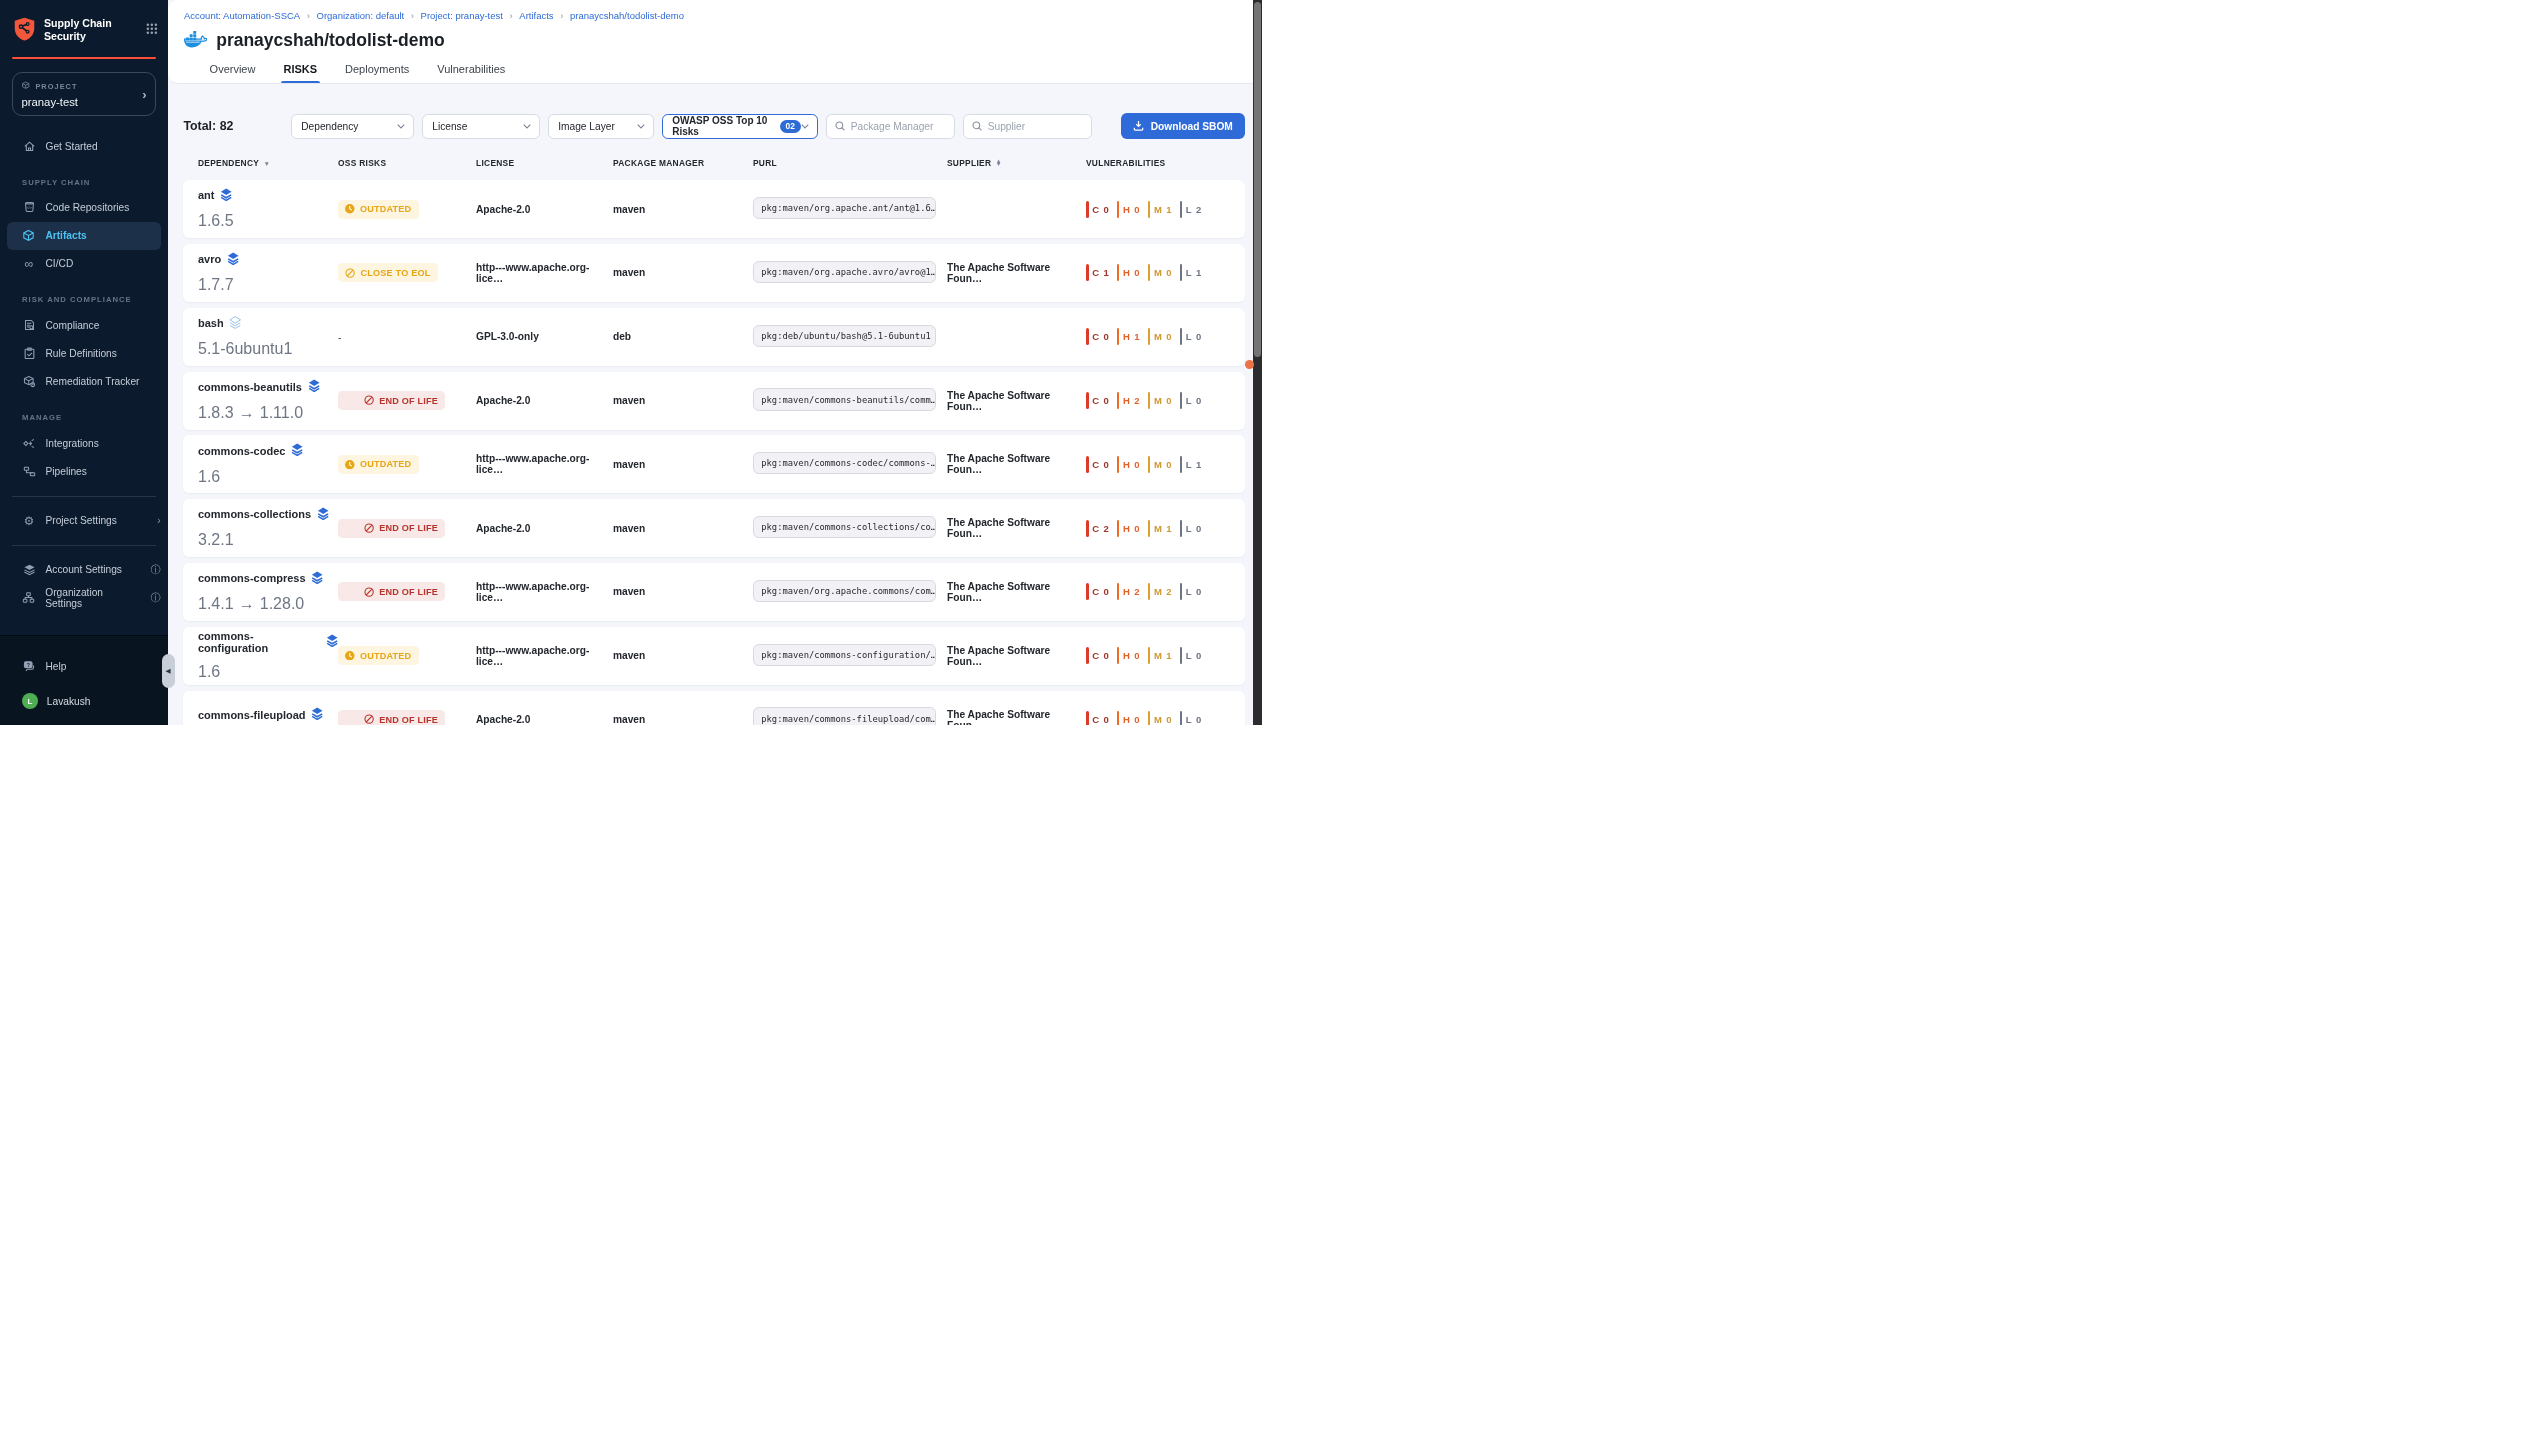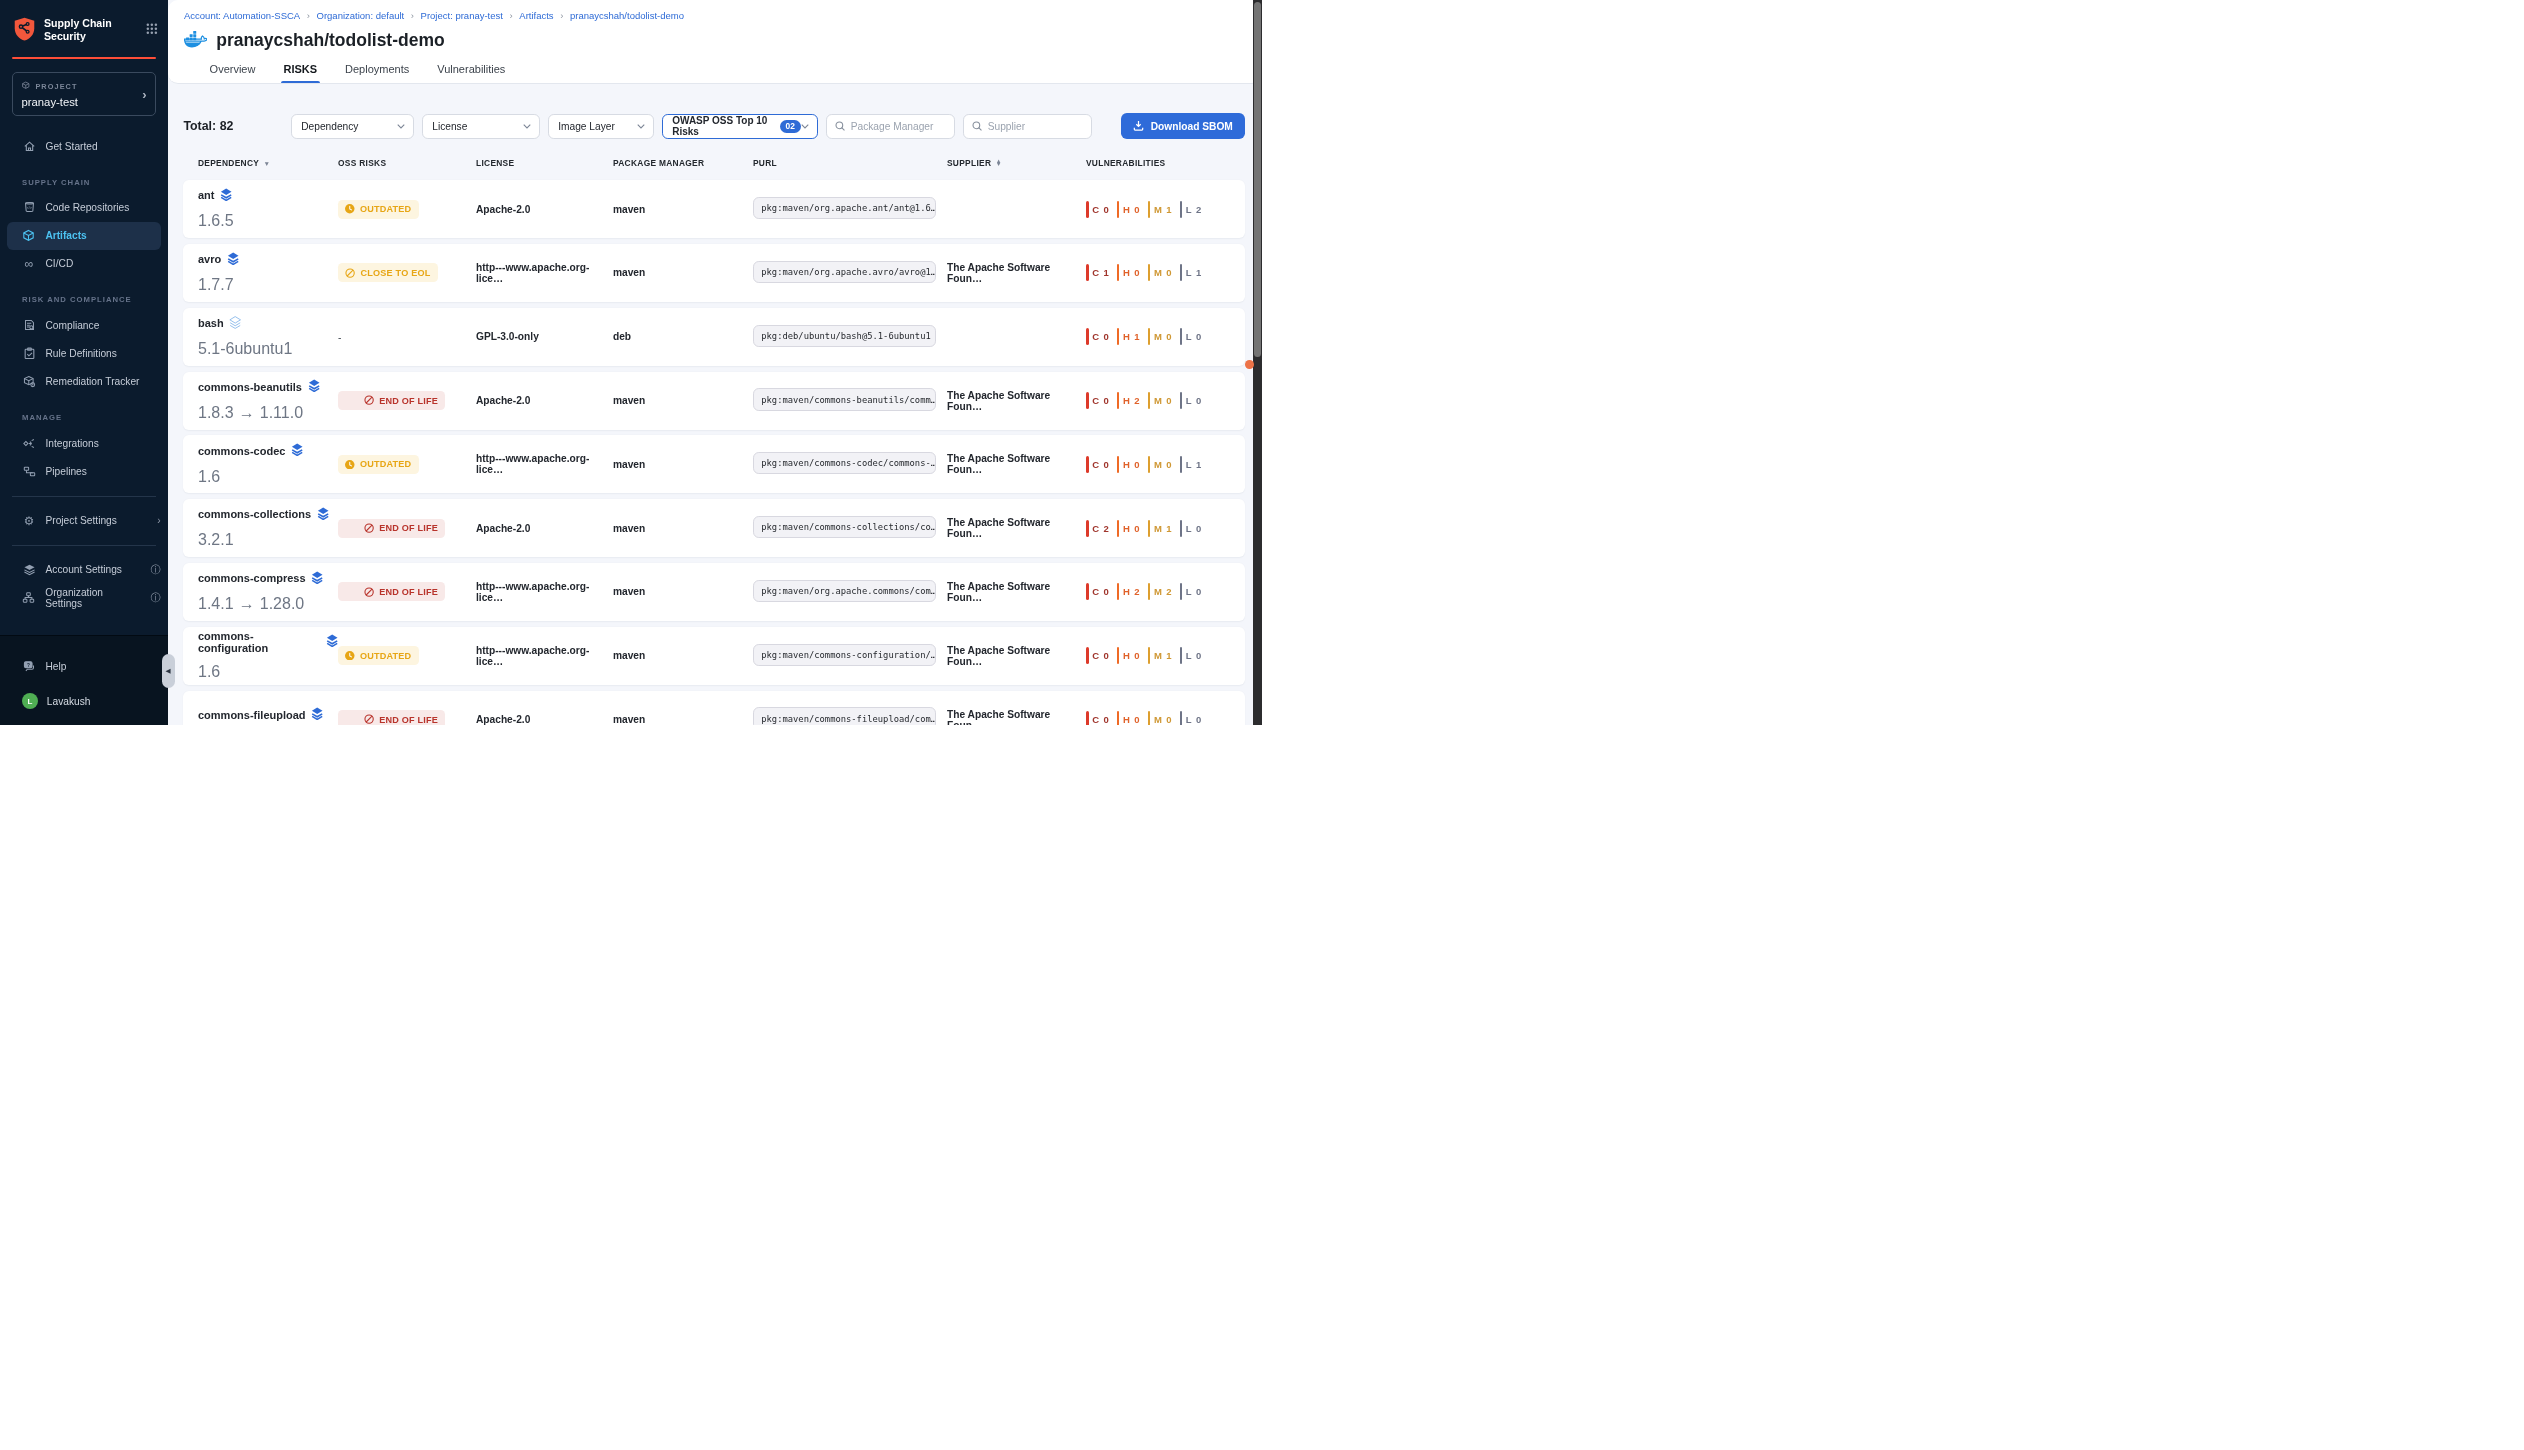--- a/index.html
+++ b/index.html
@@ -5,21 +5,21 @@
   * { margin:0; padding:0; box-sizing:border-box; }
   html,body { width:1262px; height:725px; overflow:hidden; font-family:"Liberation Sans", sans-serif; }
   .app { display:flex; width:1262px; height:725px; position:relative; background:#f4f6fb; }
 
   
   .sidebar { width:168px; min-width:168px; background:#0b1b2d; color:#c6cdd8; display:flex; flex-direction:column; position:relative; }
   .brand { display:flex; align-items:center; gap:7.3px; padding:16px 10.2px 10.2px 11.7px; }
   .brand-title { font-size:10.6px; font-weight:bold; color:#fff; line-height:1.25; flex:1; }
   .grid-icon { margin-left:auto; cursor:pointer; }
   .brand-underline { height:2.2px; background:#ff4e38; margin:2.9px 11.7px 0 11.7px; border-radius:1.5px; }
-  .project-card { margin:13px 11.7px 0 11.7px; border:0.7px solid #3a4a5e; border-radius:5px; padding:7.3px 8.8px; display:flex; align-items:center; cursor:pointer; }
+  .project-card { margin:13px 11.7px 0 11.7px; border:0.7px solid #3a4a5e; border-radius:10px; padding:7.3px 8.8px; display:flex; align-items:center; cursor:pointer; }
   .pc-left { flex:1; }
   .pc-label { display:flex; align-items:center; gap:4.4px; font-size:7.3px; letter-spacing:1.1px; color:#7c8799; font-weight:bold; }
   .pc-name { color:#f2f5f9; font-size:11.3px; margin-top:3.7px; }
   .pc-chevron { color:#aeb6c2; font-size:13px; font-weight:bold; }
   .nav { flex:1; padding-top:7.3px; }
   .nav-item { display:flex; align-items:center; gap:9.5px; height:28px; padding:0 7.3px 0 22px; font-size:10.2px; color:#c6cdd8; cursor:pointer; }
   .nav-item .nicon { width:14px; display:flex; justify-content:center; color:#93a0b2; }
   .nav-item.active { background:#1d3049; border-radius:5.8px; margin:0 7.3px; padding-left:14.6px; color:#4cc2f1; font-weight:bold; }
   .nav-item.active .nicon { color:#4cc2f1; }
   .nav-heading { font-size:7.7px; letter-spacing:1px; color:#66738a; padding:17.5px 0 7.3px 22px; font-weight:bold; }

